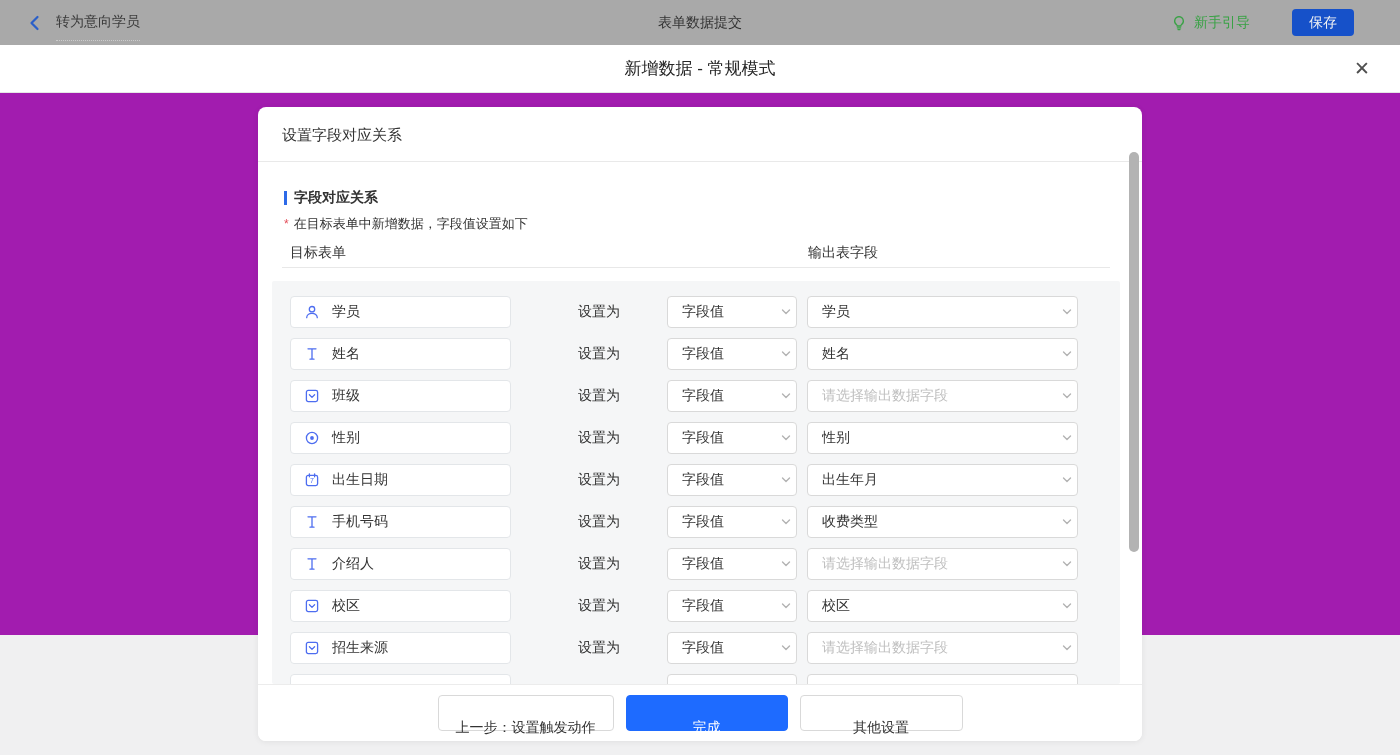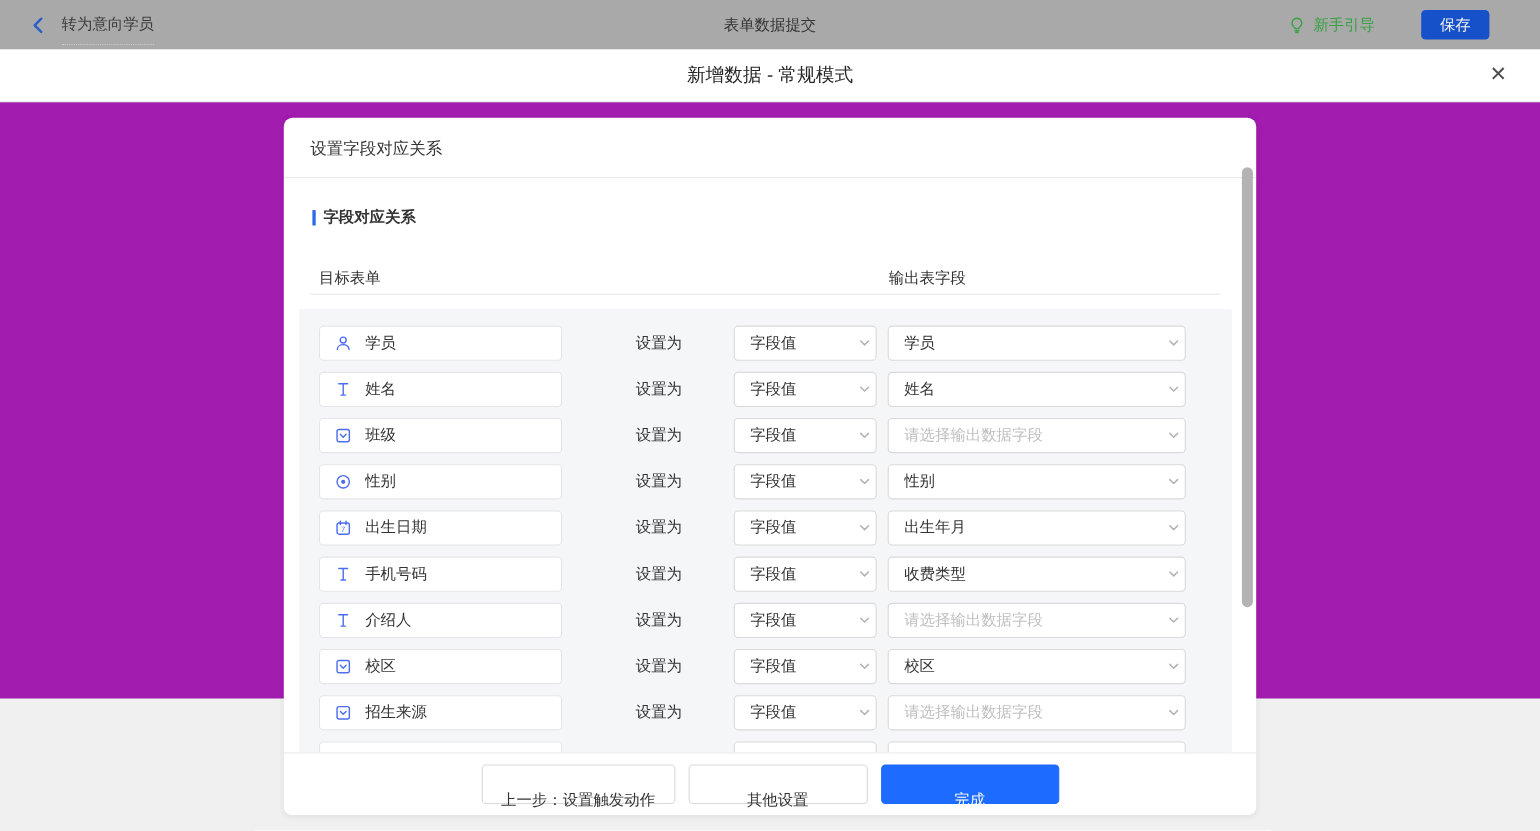--- a/index.html
+++ b/index.html
@@ -291,20 +291,23 @@
 
 <div class="body-area">
   <div class="card">
     <div class="card-title">设置字段对应关系</div>
     <div class="card-divider"></div>
 
     <div class="section-head">
       <span class="section-bar"></span>
       <span class="section-title">字段对应关系</span>
     </div>
+    <div class="section-note">
+      <span class="note-mark">*</span><span>在目标表单中新增数据，字段值设置如下</span>
+    </div>
 
     <div class="col-header col-left">目标表单</div>
     <div class="col-header col-right">输出表字段</div>
     <div class="cols-divider"></div>
 
     <div class="rows-panel"></div>
     <div class="rows-layer" id="rows-layer">
         <div class="row" style="top: 189px; right: 0px;">
     <div class="field-box">
       <span class="f-icon">
@@ -577,17 +580,17 @@
               </svg>
       </span>
     </div>
   </div>
       </div>
 
     <div class="scroll-thumb"></div>
 
     <div class="card-footer">
       <button class="btn">上一步：设置触发动作</button>
+      <button class="btn primary">完成</button>
       <button class="btn other">其他设置</button>
-      <button class="btn primary">完成</button>
     </div>
   </div>
 </div>
 
 </body></html>

